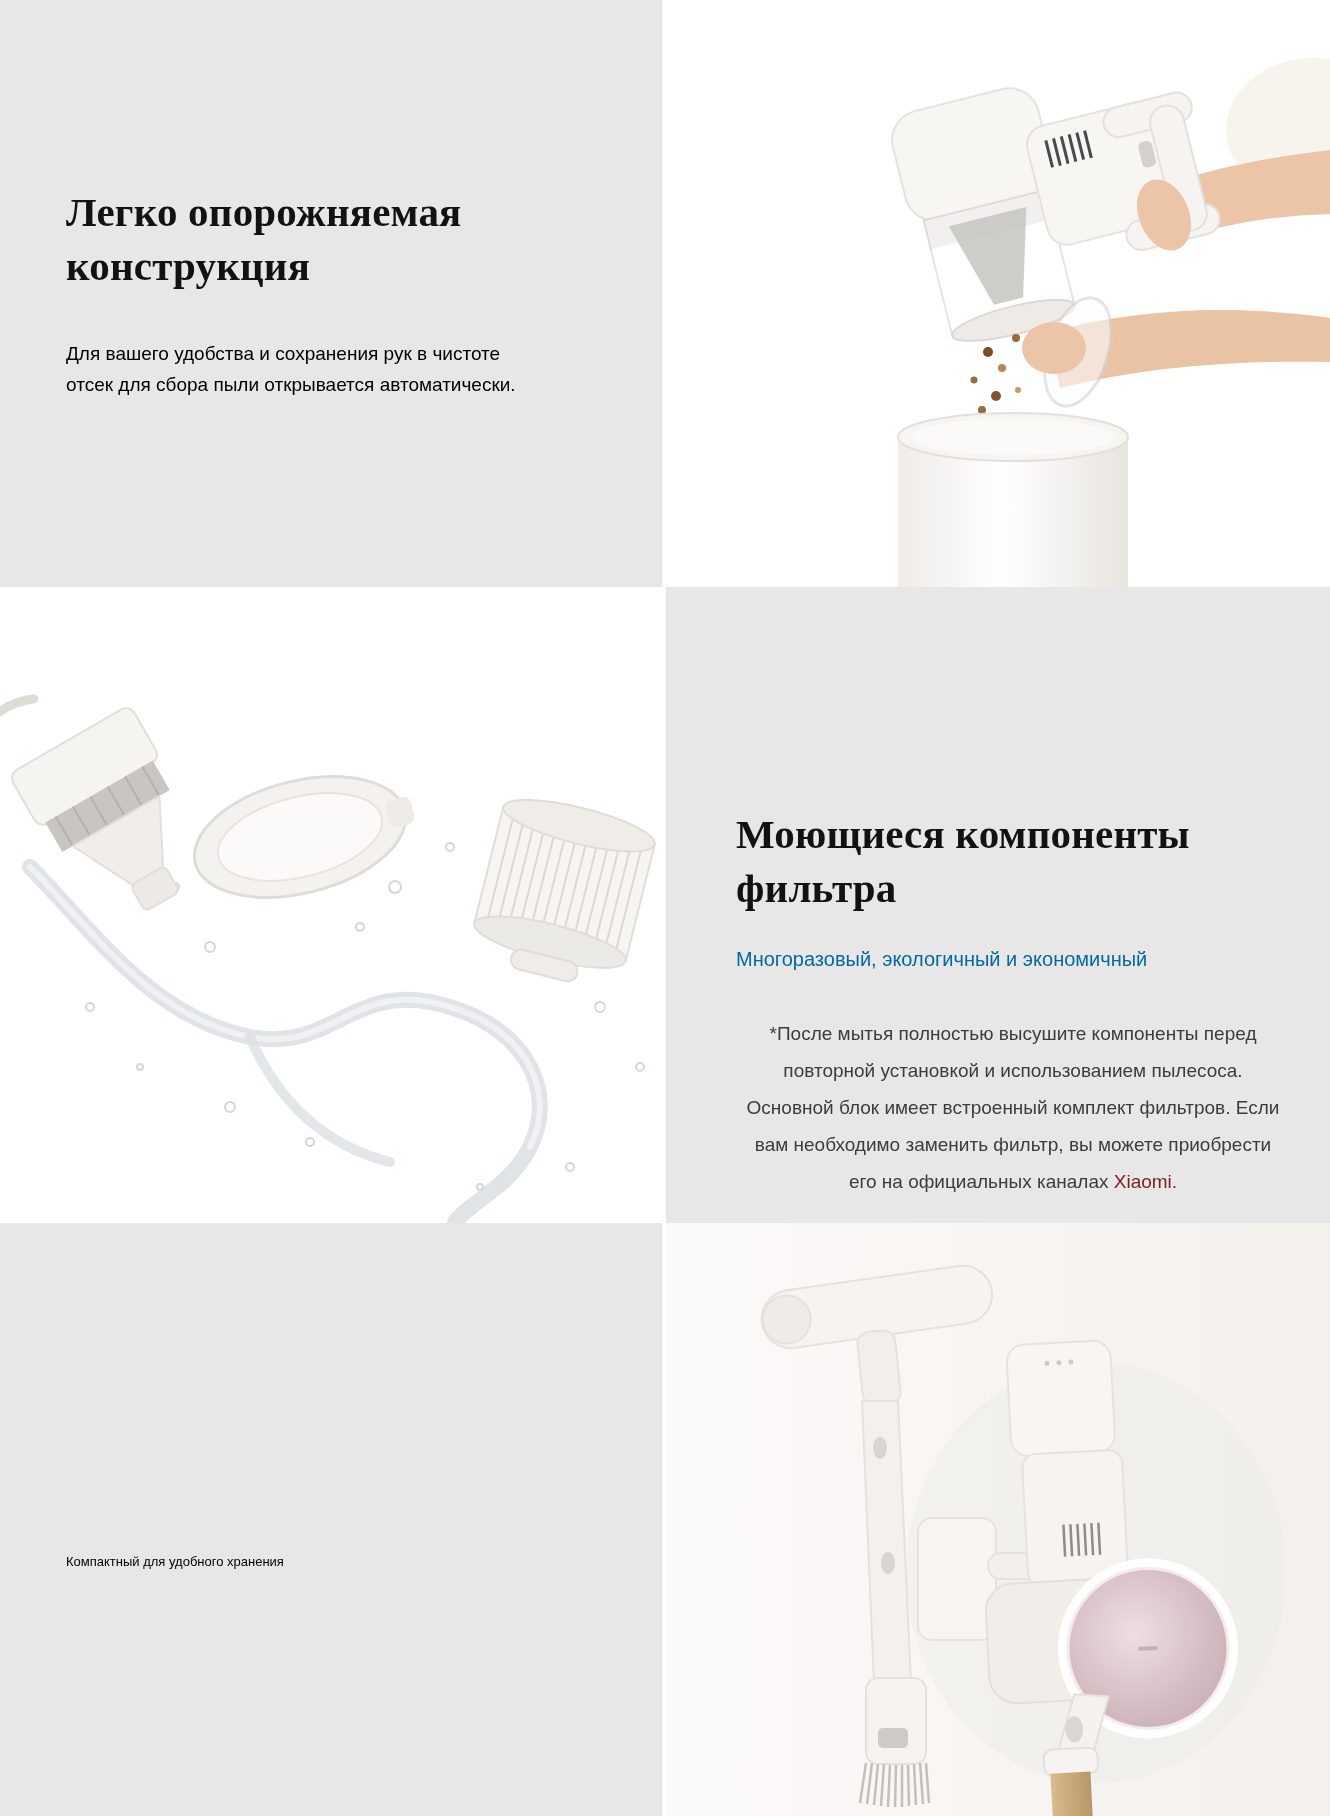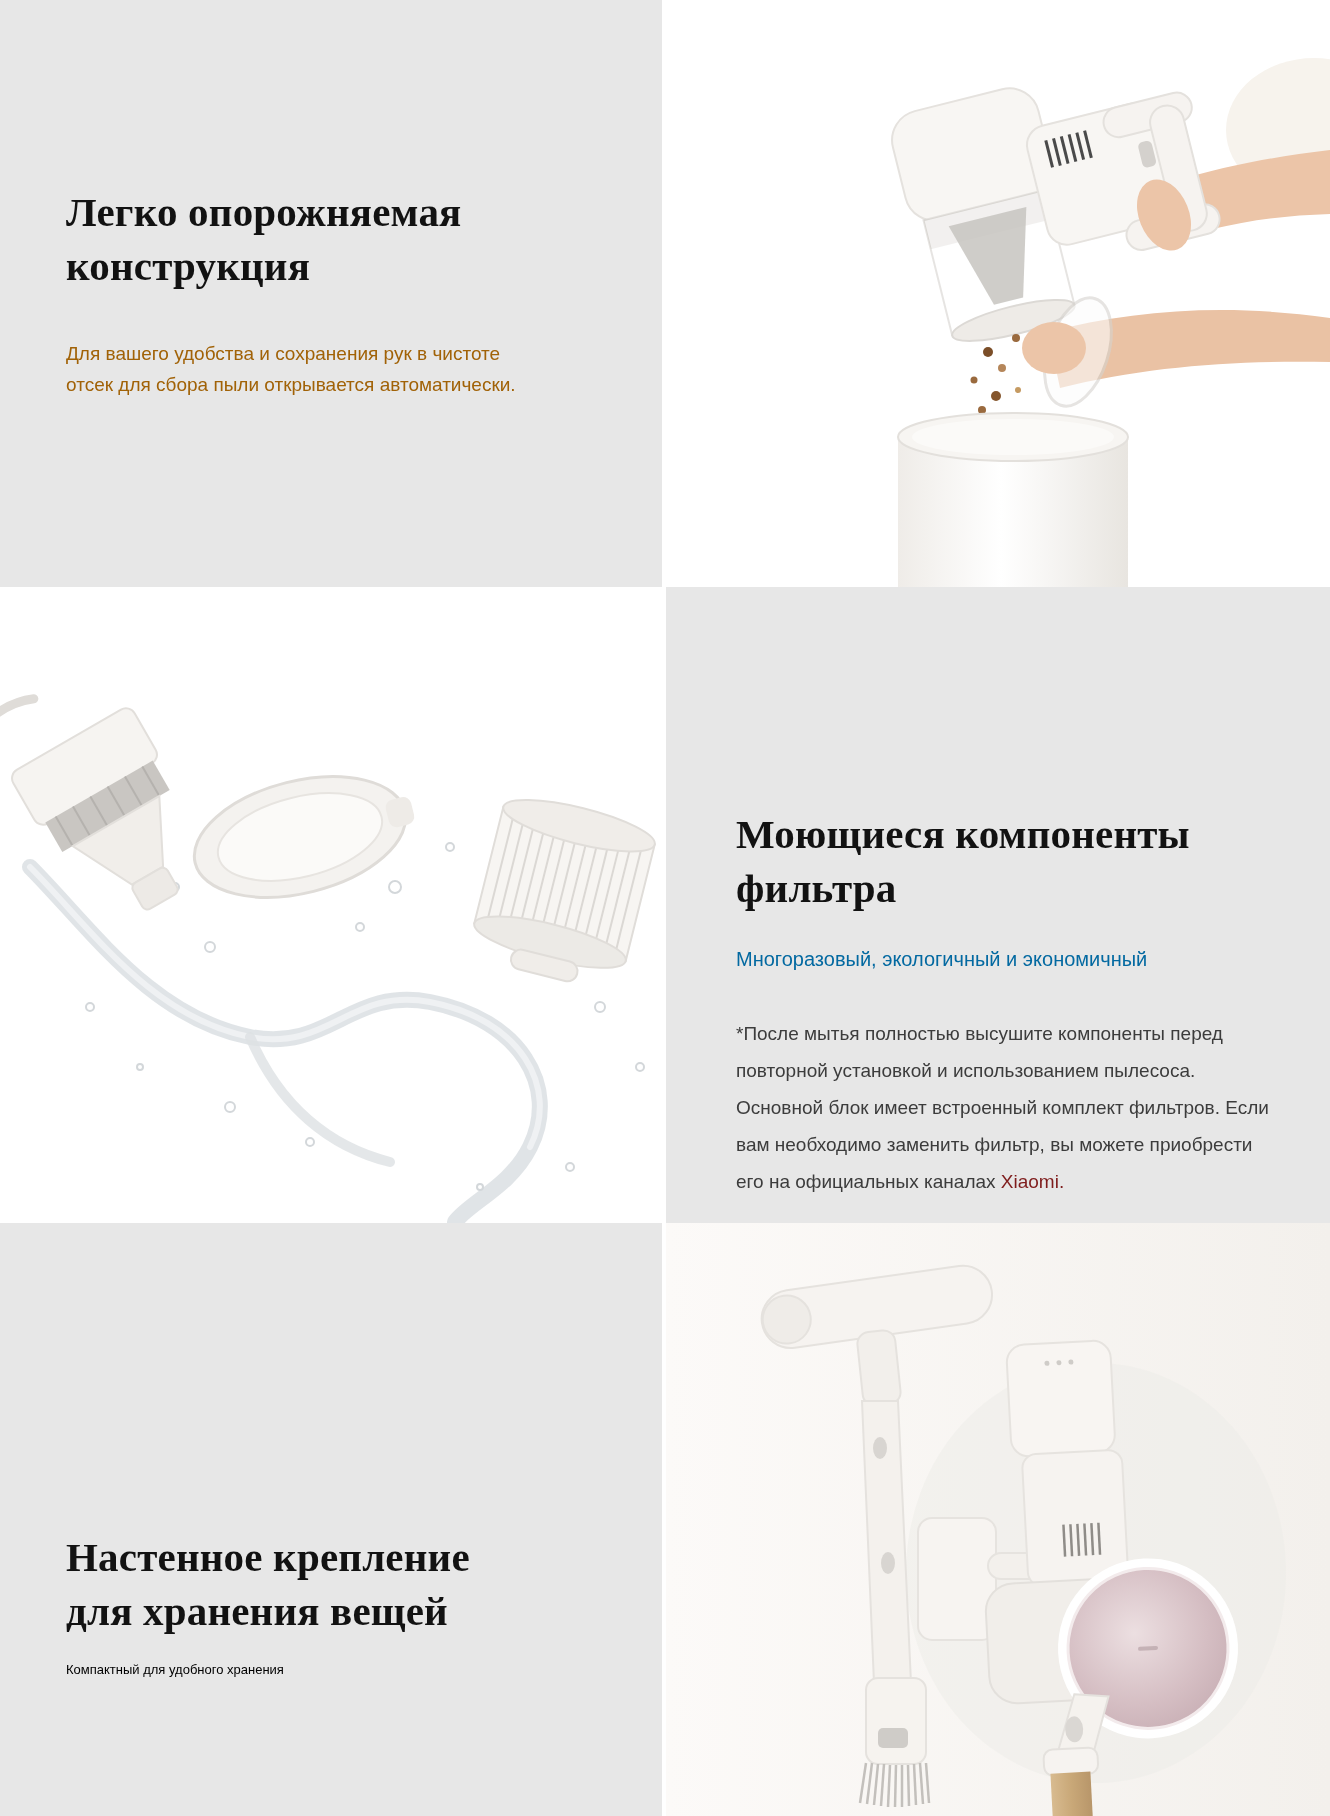--- a/index.html
+++ b/index.html
@@ -14,24 +14,24 @@
   .gutter { width:4px; height:100%; background:#ffffff; }
   .col-r { width:664px; height:100%; position:relative; overflow:hidden; }
   .gray { background:#e7e7e7; }
   .white { background:#ffffff; }
   .cream { background:#fbf9f6; }
   .textblock { position:relative; }
   .tb-1 { padding:185px 40px 0 66px; }
   .tb-2 { padding:220px 40px 0 70px; }
   .tb-3 { padding:307px 40px 0 66px; }
   .title { font-size:41px; line-height:54px; font-weight:700; color:#121212; white-space:pre-line; letter-spacing:.2px;font-family:Liberation Serif, serif; }
-  .desc { margin-top:45px; font-size:19px; line-height:31px; color:#a16207; white-space:pre-line; }
+  .desc { margin-top:45px; font-size:19px; line-height:31px; color:#000000; white-space:pre-line; }
   .subtitle { margin-top:30px; font-size:20px; line-height:28px; color:#0369a1; }
   .subtitle-sm { margin-top:18px; font-size:13px; line-height:28px; color:#000000; }
-  .footnote { margin-top:42px; font-size:19px; line-height:37px; color:#3c3c3c; white-space:pre-line; }
+  .footnote { margin-top:42px; font-size:19px; line-height:37px; color:#3c3c3c; white-space:pre-line;text-align:center; }
   .footnote .brand { color:#7f1d1d; }
   svg.photo { display:block; position:absolute; left:0; top:0; }
 </style>
 </head>
 <body>
 
 <div class="page">
 
   <section class="row row-1">
     <div class="col-l gray textblock tb-1">
@@ -184,22 +184,20 @@
       <p class="footnote"><span>*После мытья полностью высушите компоненты перед
 повторной установкой и использованием пылесоса.
 Основной блок имеет встроенный комплект фильтров. Если
 вам необходимо заменить фильтр, вы можете приобрести
 его на официальных каналах</span> <span class="brand">Xiaomi.</span></p>
     </div>
   </section>
 
   <section class="row row-3">
     <div class="col-l gray textblock tb-3">
-      <h2 class="title">Настенное крепление
-для хранения вещей</h2>
       <p class="subtitle-sm">Компактный для удобного хранения</p>
     </div>
     <div class="gutter"></div>
     <div class="col-r cream">
       <svg class="photo" width="664" height="593" viewBox="0 0 664 593">
         <defs>
           <linearGradient id="wallGrad" x1="0" y1="0" x2="1" y2="0">
             <stop offset="0" stop-color="#fcfaf8"></stop>
               <stop offset="1" stop-color="#f3f0ec"></stop>
           </linearGradient>

